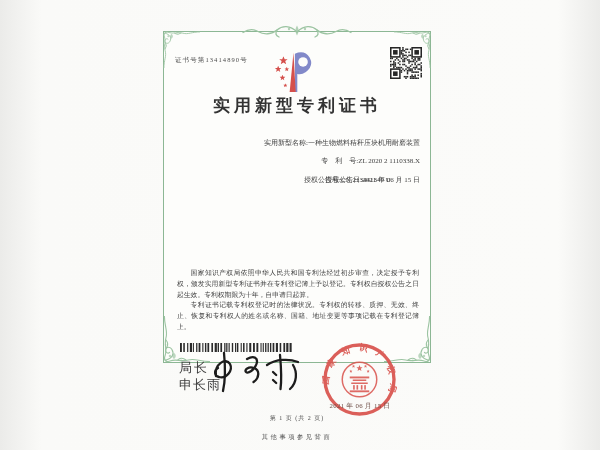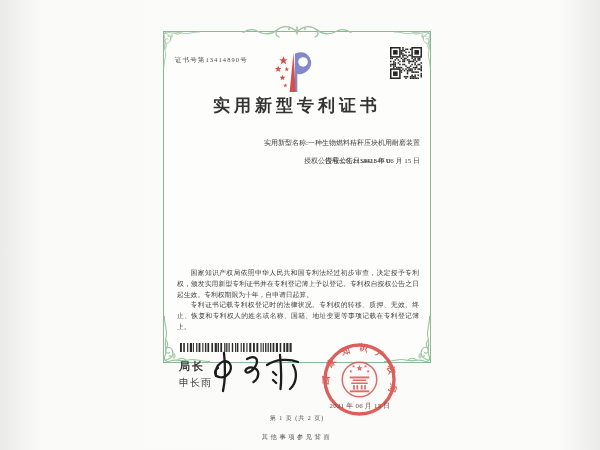--- a/index.html
+++ b/index.html
@@ -22,22 +22,22 @@
   .fields{left:13px;right:10px;top:102px;height:132px;text-align:right;}
   .frow{position:relative;display:block;font-size:7px;line-height:18.4px;white-space:nowrap;color:#424242;}
   .frow .lbl{position:static;display:inline-block;min-width:47px;}
   .frow .val{position:static;}
   .frow .g2{position:absolute;left:122px;top:0;}
   .g2 .lbl{min-width:42px;}
   .paras{left:13px;right:11px;top:236px;font-size:6.8px;line-height:10.8px;
          text-align:justify;color:#3f3f3f;}
   .paras p{position:static;margin:0;text-indent:2em;}
   .barcode{left:16px;top:311px;width:112px;height:9px;}
-  .sign-title{left:15px;top:327px;font-size:11px;letter-spacing:2px;color:#3c3c3c;font-weight:bold;}
-  .sign-name{left:15px;top:344px;font-size:10px;letter-spacing:1px;color:#3c3c3c;}
+  .sign-title{left:15px;top:327px;font-size:13px;letter-spacing:2px;color:#3c3c3c;}
+  .sign-name{left:15px;top:344px;font-size:13px;letter-spacing:1px;color:#3c3c3c;}
   .signature{left:38px;top:314px;width:105px;height:52px;}
   .seal{left:158px;top:310px;width:75px;height:75px;opacity:.93;}
   .seal-date{left:146px;top:369px;width:100px;text-align:center;font-size:6.8px;
              color:#6a4a42;letter-spacing:.3px;}
   .page-no{left:0;right:0;top:382px;text-align:center;font-size:6px;letter-spacing:1px;color:#4c4c4c;}
   .back-note{position:absolute;left:163px;width:268px;top:433px;text-align:center;
              font-size:6.3px;letter-spacing:2.5px;color:#5a5a5a;}
   .corner{color:var(--lace-green,#9cc4a2);}
   .c-tl{left:-2px;top:-2px;width:38px;height:38px;}
   .c-tr{right:-2px;top:-2px;width:38px;height:38px;transform:scaleX(-1);}
@@ -261,20 +261,23 @@
       </svg>
     </div>
 
   <div class="title">实用新型专利证书</div>
 
   <div class="fields">
     <div class="frow">
       <span class="lbl">实用新型名称:</span><span class="val">一种生物燃料秸秆压块机用耐磨装置</span>
     </div>
     <div class="frow">
+      <span class="lbl">专　利　号:</span><span class="val">ZL 2020 2 1110338.X</span>
+    </div>
+    <div class="frow">
       <span class="lbl">授权公告日:</span><span class="val">2021 年 06 月 15 日</span>
       <span class="g2">
         <span class="lbl">授权公告号:</span><span class="val">CN 213441349 U</span>
       </span>
     </div>
   </div>
 
   <div class="paras">
     <p>国家知识产权局依照中华人民共和国专利法经过初步审查，决定授予专利权，颁发实用新型专利证书并在专利登记簿上予以登记。专利权自授权公告之日起生效。专利权期限为十年，自申请日起算。</p>
     <p>专利证书记载专利权登记时的法律状况。专利权的转移、质押、无效、终止、恢复和专利权人的姓名或名称、国籍、地址变更等事项记载在专利登记簿上。</p>

